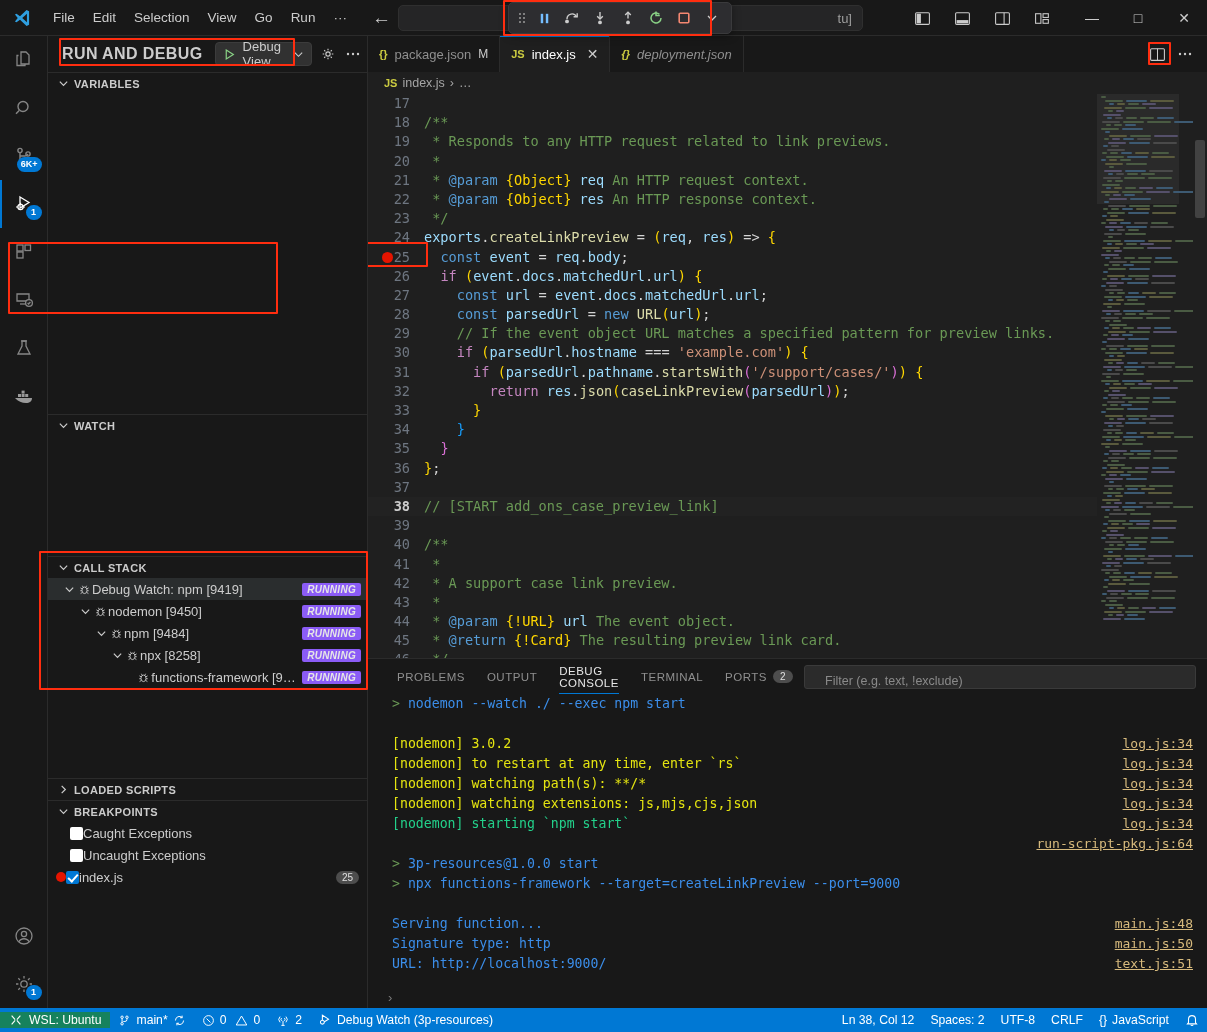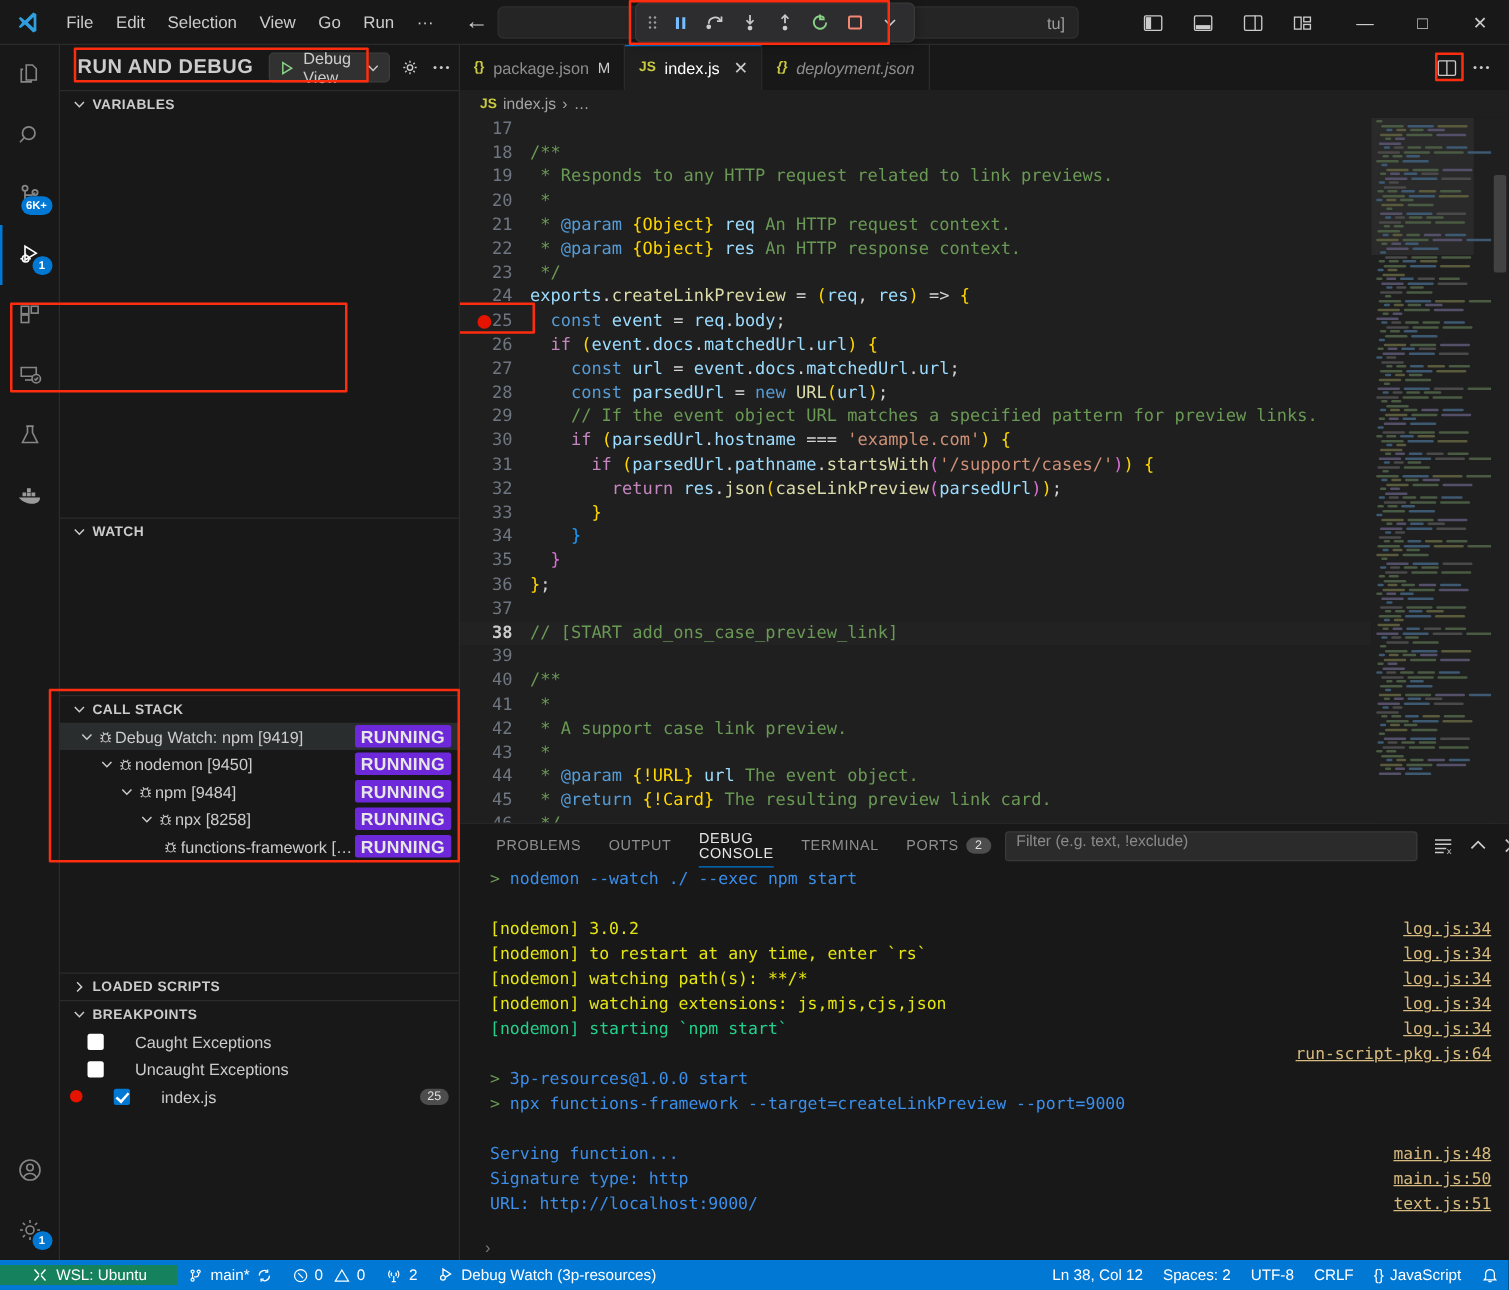--- a/index.html
+++ b/index.html
@@ -100,26 +100,26 @@
   .sec-body { overflow: hidden; }
 
   .cs-row {
     height: 22px; display: flex; align-items: center; font-size: 13px; color: #cccccc;
     padding-right: 6px; position: relative; white-space: nowrap;
   }
   .cs-row.selected { background: #2a2d2e; }
   .cs-indent { display: inline-block; }
   .cs-label { overflow: hidden; text-overflow: ellipsis; }
   .cs-state {
-    margin-left: auto; font-size: 14px; font-weight: 600; letter-spacing: .3px;
-    background: #6d28d9; color: #e6e6e6; padding: 1px 5px; border-radius: 2px;
+    margin-left: auto; font-size: 10px; font-weight: 600; letter-spacing: .3px;
+    background: #8b5cf6; color: #e6e6e6; padding: 1px 5px; border-radius: 2px; font-style: italic;
   }
   .bug-ic { width: 16px; display: inline-flex; align-items: center; justify-content: center; flex: 0 0 16px; }
 
-  .bp-row { height: 22px; display: flex; align-items: center; font-size: 13px; padding-left: 22px; gap: 25px; color: #cccccc; text-align: center; }
+  .bp-row { height: 22px; display: flex; align-items: center; font-size: 13px; padding-left: 22px; gap: 0; color: #cccccc; text-align: center; }
   .cbox { width: 13px; height: 13px; border-radius: 2px; background: #ffffff; display: inline-block; flex:0 0 13px; }
   .cbox.checked { background: #0078d4; position: relative; }
   .cbox.checked:after {
     content:''; position:absolute; left:4px; top:1px; width:4px; height:8px;
     border: solid #fff; border-width: 0 2px 2px 0; transform: rotate(42deg);
   }
   .bp-dot { width: 10px; height: 10px; border-radius: 50%; background: #e51400; flex: 0 0 10px; }
   .bp-count {
     margin-left: auto; margin-right: 8px; background: #4d4d4d; color: #e0e0e0;
     border-radius: 10px; font-size: 10px; padding: 1px 6px;
@@ -185,22 +185,22 @@
 
   
   .panel { height: 350px; flex: 0 0 350px; background: #181818; display: flex; flex-direction: column; border-top: 1px solid #2b2b2b; }
   .panel-tabs { height: 35px; flex: 0 0 35px; display: flex; align-items: center; padding-left: 18px; gap: 0; position: relative; }
   .ptab { font-size: 11.5px; letter-spacing: .5px; color: #8f8f8f; padding: 0 11px; height: 35px; display: flex; align-items: center; position: relative; }
   .ptab.active { color: #e7e7e7; }
   .ptab.active:after { content:''; position: absolute; left: 11px; right: 11px; bottom: 0; height: 1px; background: #0078d4; }
   .ports-badge { background: #4d4d4d; color: #e0e0e0; border-radius: 10px; font-size: 10px; padding: 1px 7px; margin-left: 6px; }
   .panel-actions { margin-left: auto; display: flex; align-items: center; gap: 12px; padding-right: 12px; }
   .filter-box {
-    width: 330px; height: 24px; background: #2b2b2b; border: 1px solid #3a3a3a; border-radius: 3px;
-    display: flex; align-items: flex-start; padding: 0 8px; font-size: 12.5px; color: #8a8a8a;
+    width: 392px; height: 24px; background: #2b2b2b; border: 1px solid #3a3a3a; border-radius: 3px;
+    display: flex; align-items: flex-end; padding: 0 20px; font-size: 12.5px; color: #8a8a8a;
   }
   .pa-ic { color: #cccccc; display: flex; align-items: center; }
 
   .console {
     flex: 1 1 auto; position: relative; overflow: hidden;
     font-family: "DejaVu Sans Mono", "Liberation Mono", monospace; font-size: 13.2px; line-height: 20px;
   }
   .crow { height: 20px; display: flex; align-items: center; padding-left: 24px; padding-right: 14px; white-space: pre; }
   .c-arrow { color: #6a9955; }
   .c-blue { color: #3b8eea; }
@@ -209,21 +209,21 @@
   .src-link { margin-left: auto; color: #d7ba7d; text-decoration: underline; font-size: 13px; }
   .console-input { height: 22px; display: flex; align-items: center; padding-left: 20px; color: #cccccc; }
 
   
   .statusbar {
     height: 24px; flex: 0 0 24px; background: #0078d4; color: #ffffff;
     display: flex; align-items: center; font-size: 12.2px;
   }
   .sb-item { display: flex; align-items: center; gap: 5px; padding: 0 8px; height: 24px; white-space: nowrap; }
   .sb-right { margin-left: auto; display: flex; align-items: center; }
-  .sb-remote { background: #16825d; padding: 0 25px; height: 16px; display: flex; align-items: center; gap: 6px; }
+  .sb-remote { background: #16825d; padding: 0 9px; height: 16px; display: flex; align-items: center; gap: 6px; }
   svg { display: block; }
 </style>
 </head>
 <body>
 
 <div class="app">
 
   <div class="titlebar">
     <div class="vscode-logo">
       <svg width="20" height="20" viewBox="0 0 24 24">

